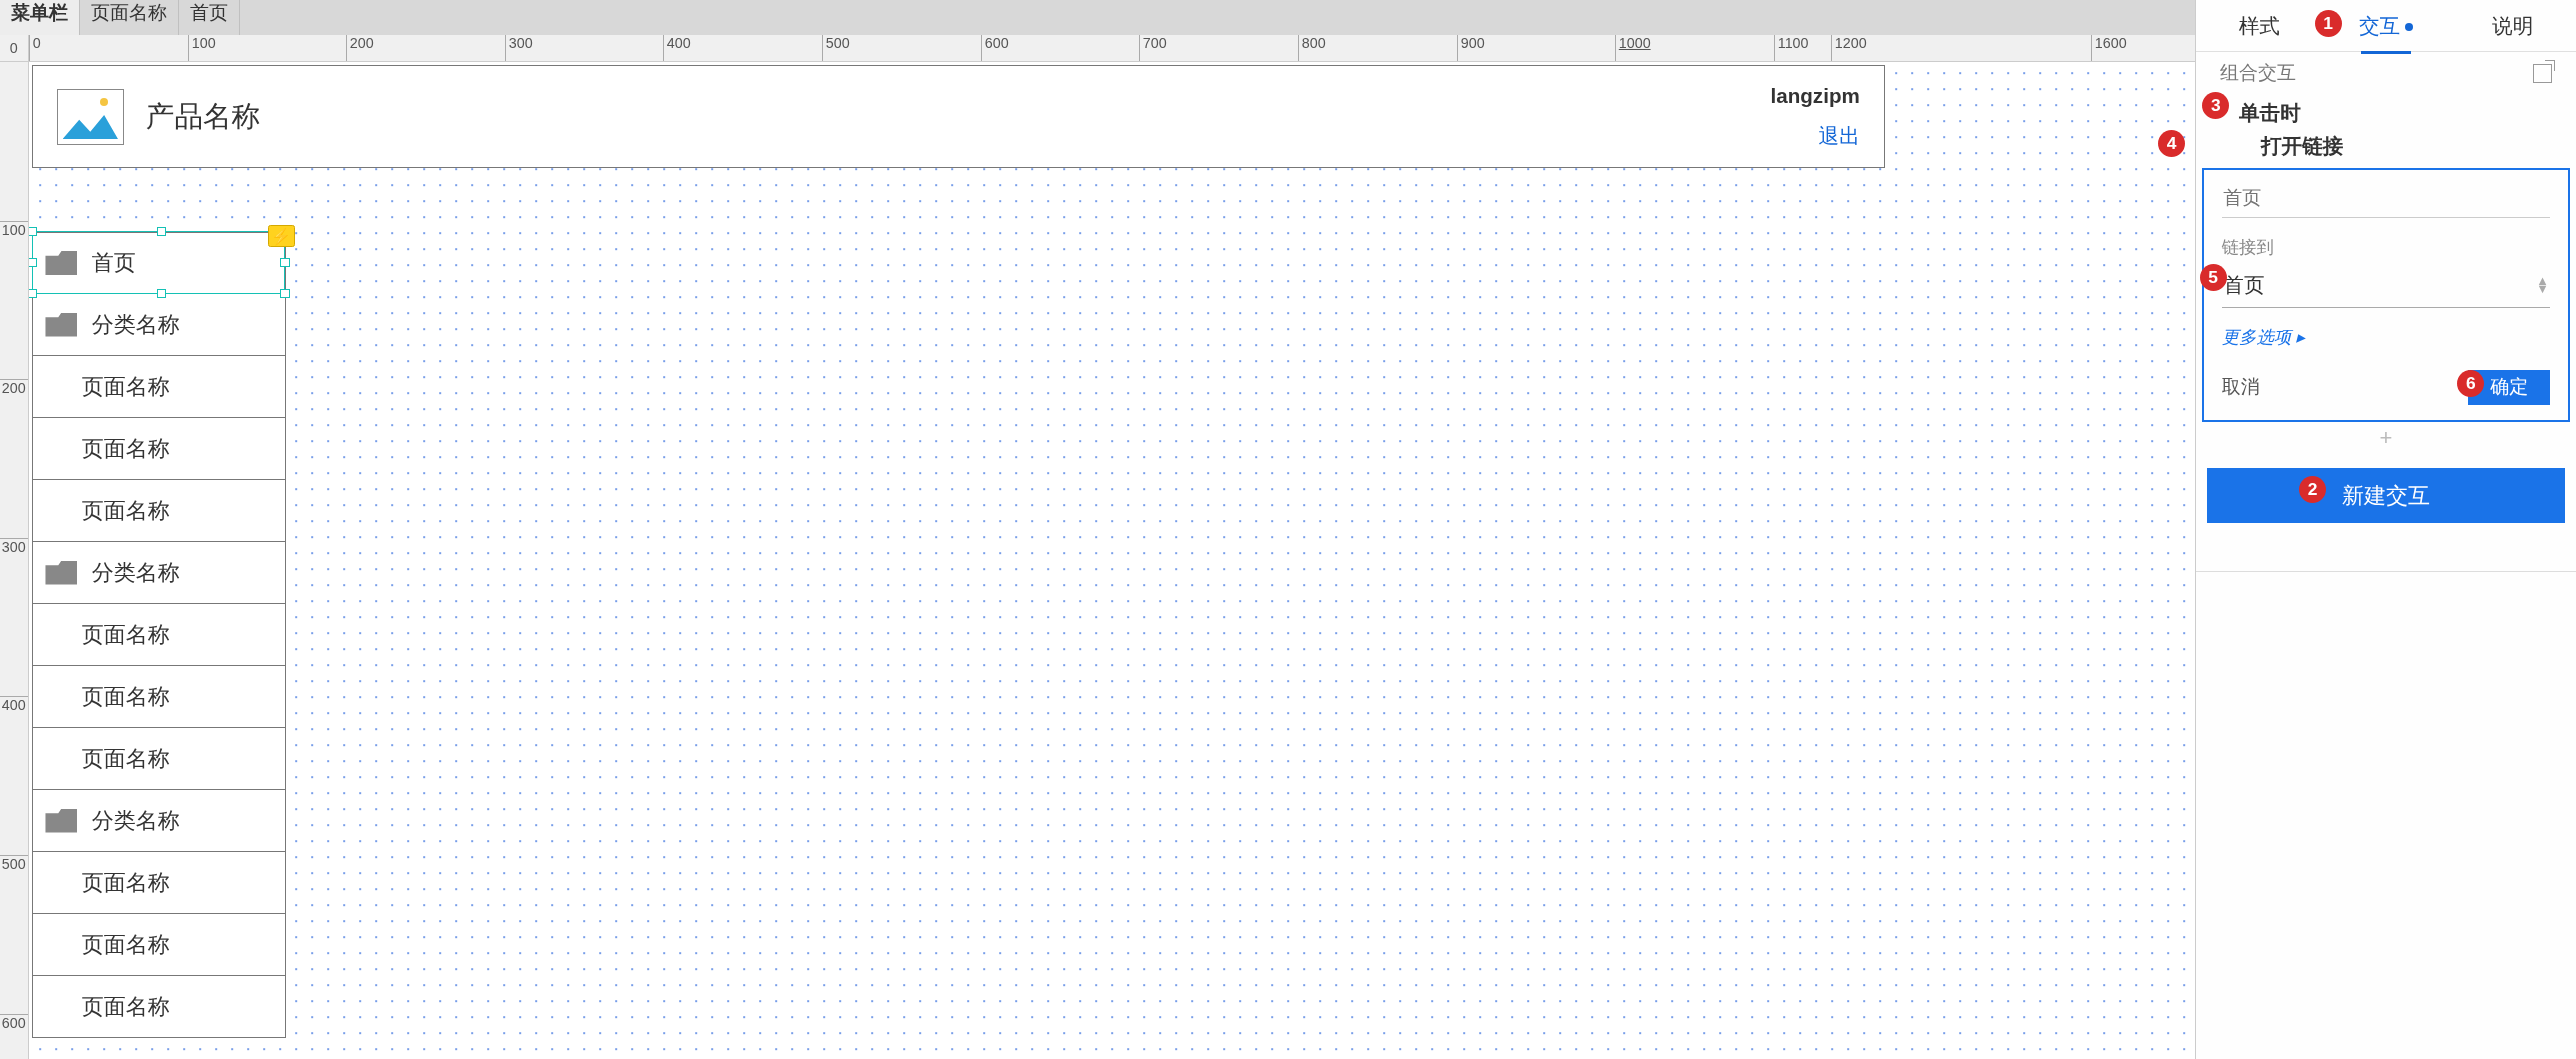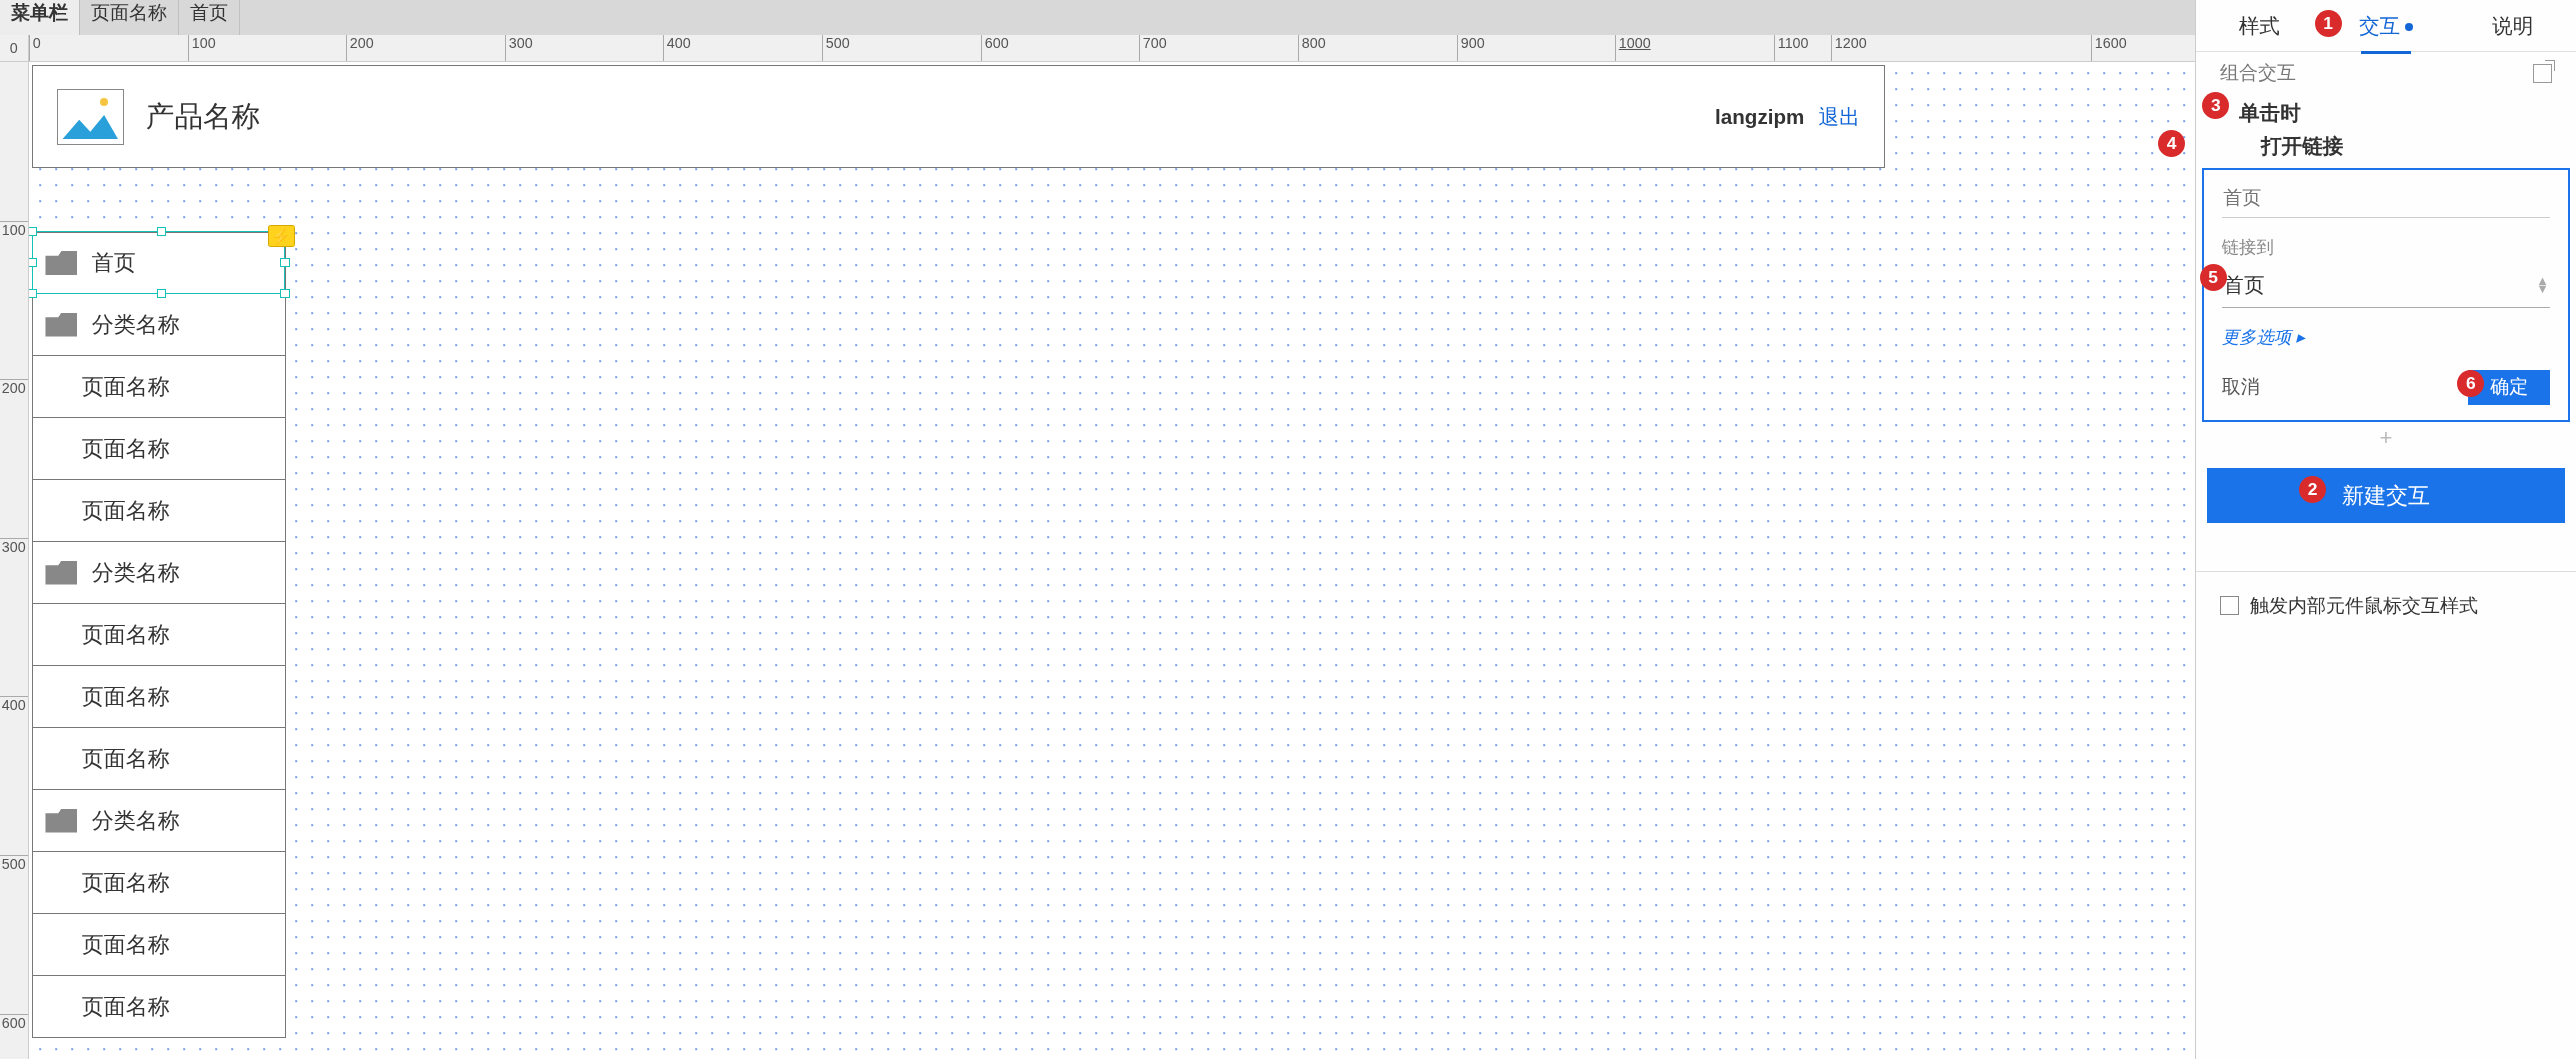--- a/index.html
+++ b/index.html
@@ -136,21 +136,21 @@
 }
 .img-ph::after {
   content: "";
   position: absolute;
   right: 14.3px; top: 8px;
   width: 8px; height: 8px;
   background: #f5c542;
   border-radius: 50%;
 }
 .hdr-title { font-size: 28.6px; font-weight: normal; }
-.hdr-right { margin-left: auto; font-size: 20.6px; display: flex; gap: 14.3px; align-items: center; }
+.hdr-right { margin-left: auto; font-size: 20.6px; display: flex; gap: 14.3px; align-items: flex-end; flex-direction: column; }
 .hdr-user { font-weight: bold; }
 .hdr-logout { color: #1366d6; cursor: pointer; }
 
 .menu-list {
   position: absolute;
   left: 3.2px; top: 170px;
   width: 254px;
 }
 .menu-item {
   height: 62px;
@@ -553,19 +553,15 @@
     <div class="plus-line">+</div>
 
     <div class="new-int-btn">
       <span class="callout" style="left:92px;top:8px">2</span>
       <span>新建交互</span>
     </div>
 
     <div class="divider"></div>
 
 
-    <div class="chk-row">
-      <span class="chk"></span>
-      <span>触发内部元件鼠标交互样式</span>
-    </div>
   </div>
 </div>
 
 
 </body></html>

